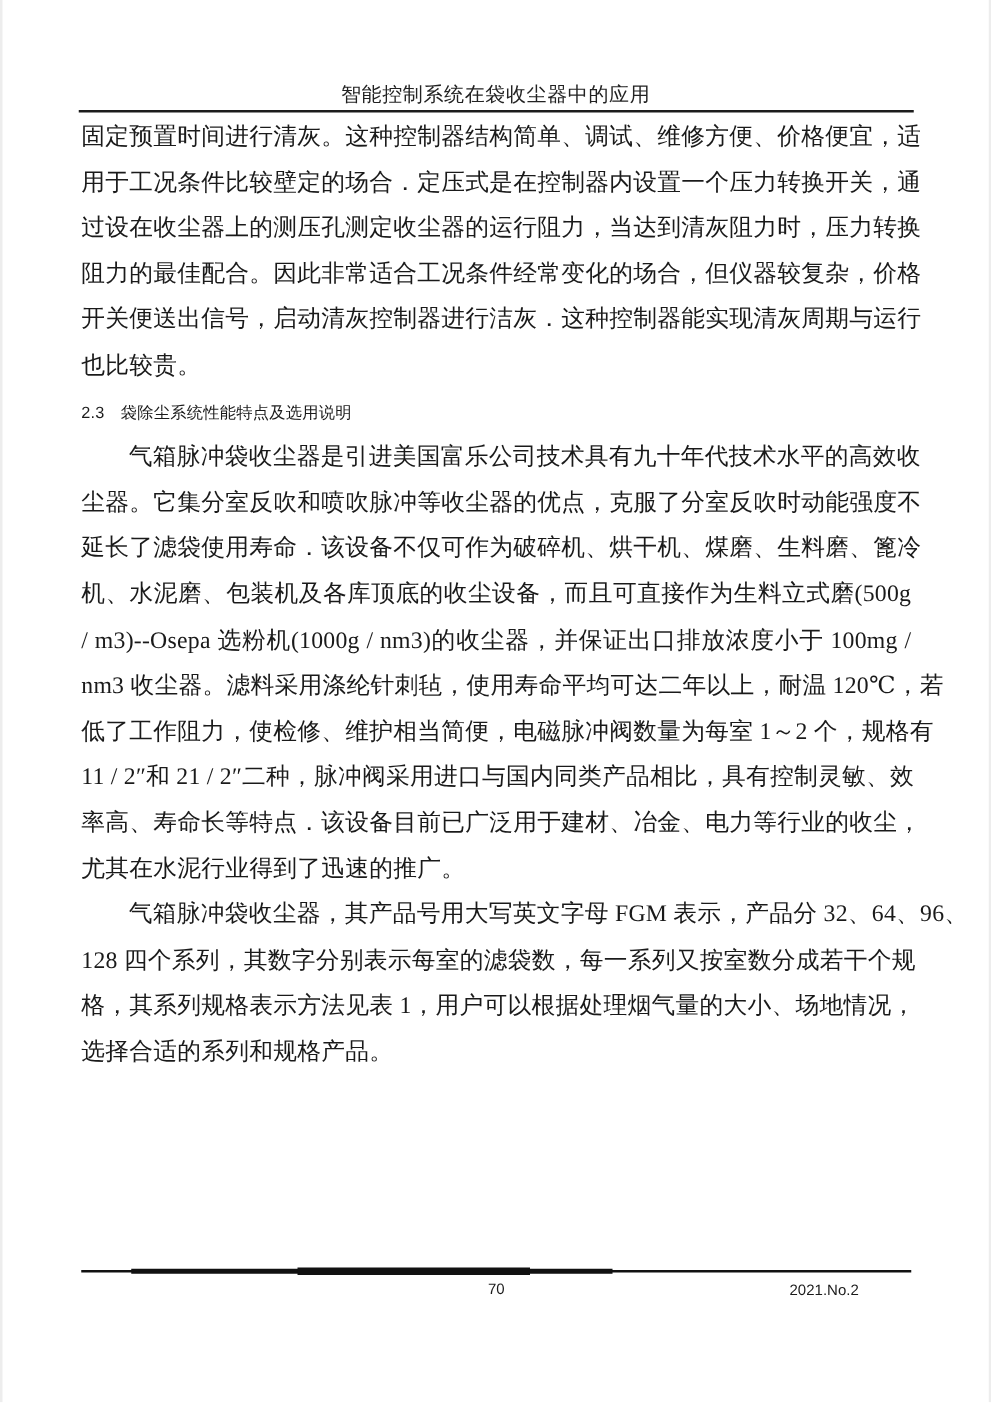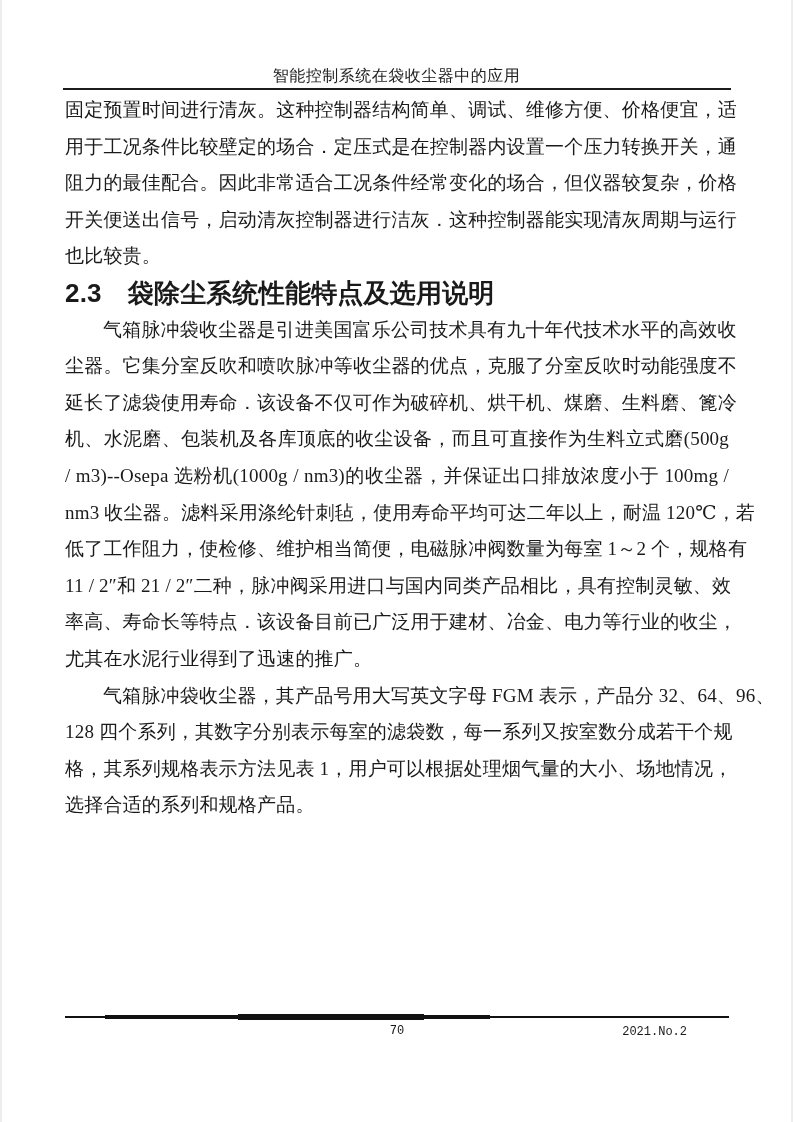--- a/index.html
+++ b/index.html
@@ -29,52 +29,53 @@
     font-size:19px;
   }
   .ln{
     height:36.6px;line-height:36.6px;white-space:nowrap;
     text-align:justify;text-align-last:justify;
     letter-spacing:.2px;
   }
   .ln.first{text-indent:2em;}
   .ln.endp{text-align-last:left;}
   .ln.heading{
-    font-weight:bold;text-align-last:left;
+    font-weight:normal;text-align-last:left;
     font-family:"Liberation Sans","DejaVu Sans",sans-serif;
-    font-size:26px;
+    font-size:13px;
   }
   .ln.heading .h-num{margin-right:1em;}
 
   .footer{position:absolute;left:65px;width:664px;top:1014px;}
   .footer-rule{position:relative;height:7px;}
   .footer-rule .seg-base{position:absolute;top:2px;left:0;width:100%;height:2px;background:#111;}
   .footer-rule .seg-mid{position:absolute;top:1px;left:6%;width:58%;height:4px;background:#111;}
   .footer-rule .seg-core{position:absolute;top:0;left:26%;width:28%;height:6px;background:#111;}
   .footer-meta{
     position:relative;height:18px;margin-top:3px;
-    font-family:Liberation Mono, monospace;
+    font-family:Liberation Sans, sans-serif;
     font-size:12px;color:#1a1a1a;
   }
   .page-number{position:absolute;left:0;width:100%;text-align:center;}
   .issue{position:absolute;right:42px;top:1px;}
 </style>
 </head>
 <body>
 
 <div class="page">
   <div class="scan-edge left"></div>
   <div class="scan-edge right"></div>
 
   <div class="running-title">智能控制系统在袋收尘器中的应用</div>
   <div class="header-rule"></div>
 
   <div class="body-text">
     <div class="ln">固定预置时间进行清灰。这种控制器结构简单、调试、维修方便、价格便宜，适</div>
     <div class="ln">用于工况条件比较壁定的场合．定压式是在控制器内设置一个压力转换开关，通</div>
+    <div class="ln">过设在收尘器上的测压孔测定收尘器的运行阻力，当达到清灰阻力时，压力转换</div>
     <div class="ln">阻力的最佳配合。因此非常适合工况条件经常变化的场合，但仪器较复杂，价格</div>
     <div class="ln">开关便送出信号，启动清灰控制器进行洁灰．这种控制器能实现清灰周期与运行</div>
     <div class="ln endp">也比较贵。</div>
 
     <div class="ln heading">
       <span class="h-num">2.3</span><span>袋除尘系统性能特点及选用说明</span>
     </div>
 
     <div class="ln first">气箱脉冲袋收尘器是引进美国富乐公司技术具有九十年代技术水平的高效收</div>
     <div class="ln">尘器。它集分室反吹和喷吹脉冲等收尘器的优点，克服了分室反吹时动能强度不</div>

